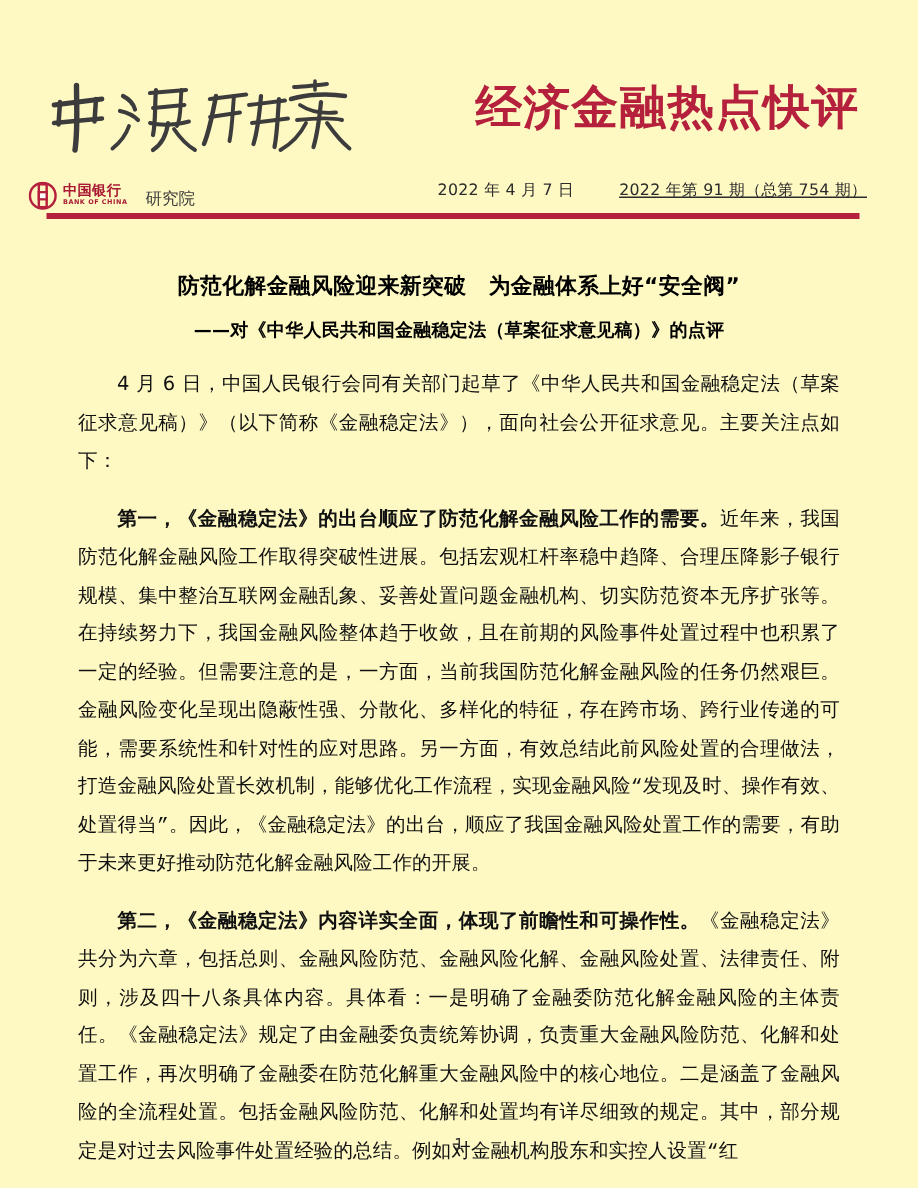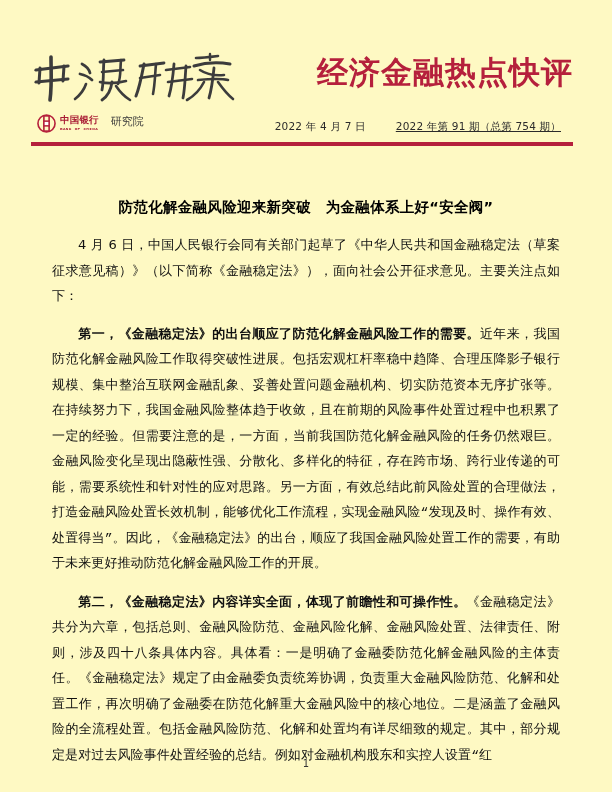--- a/index.html
+++ b/index.html
@@ -46,26 +46,25 @@
     font-size: 31px;
     font-weight: bold;
     letter-spacing: 1px;
     color: #b5203c;
     line-height: 1;
     white-space: nowrap;
   }
 
   .boc-row {
     position: absolute;
-    left: 37px;
+    left: 19px;
     top: 114px;
     display: flex;
-    align-items: flex-start;
+    align-items: flex-end;
     height: 26px;
-    font-family: Liberation Mono, monospace;
   }
   .boc-mark {
     width: 19px;
     height: 19px;
     flex: 0 0 auto;
   }
   .boc-wordmark {
     margin-left: 4px;
     display: flex;
     flex-direction: column;
@@ -97,21 +96,21 @@
 
   .issue-line {
     position: absolute;
     top: 118px;
     left: 0;
     width: 612px;
     height: 18px;
     display: flex;
     justify-content: flex-end;
     align-items: center;
-    padding-right: 51px;
+    padding-right: 34px;
     box-sizing: border-box;
     font-size: 10.5px;
     color: #2b2b2b;
     letter-spacing: 0.2px;
   }
   .issue-date { margin-right: 30px; white-space: nowrap; }
   .issue-no { white-space: nowrap; text-decoration: underline; }
 
   .rule-red {
     position: absolute;
@@ -119,21 +118,21 @@
     top: 142px;
     width: 542px;
     height: 4px;
     background: #b5203c;
   }
 
   
   .article {
     position: absolute;
     left: 52px;
-    top: 196px;
+    top: 180px;
     width: 508px;
   }
   .doc-title {
     font-size: 14.5px;
     font-weight: bold;
     text-align: center;
     line-height: 22px;
     letter-spacing: 0.3px;
     color: #000;
     margin: 0;
@@ -239,20 +238,21 @@
     <div class="issue-line">
       <span class="issue-date">2022 年 4 月 7 日</span>
       <span class="issue-no">2022 年第 91 期（总第 754 期）</span>
     </div>
 
     <div class="rule-red"></div>
   </div>
 
   <div class="article">
     <h1 class="doc-title">防范化解金融风险迎来新突破　为金融体系上好“安全阀”</h1>
+    <div class="doc-subtitle">——对《中华人民共和国金融稳定法（草案征求意见稿）》的点评</div>
 
     <p class="para first-body"><span class="indent"></span><span>4 月 6 日，中国人民银行会同有关部门起草了《中华人民共和国金融稳定法（草案征求意见稿）》（以下简称《金融稳定法》），面向社会公开征求意见。主要关注点如下：</span></p>
 
     <p class="para spaced"><span class="indent"></span><b>第一，《金融稳定法》的出台顺应了防范化解金融风险工作的需要。</b><span>近年来，我国防范化解金融风险工作取得突破性进展。包括宏观杠杆率稳中趋降、合理压降影子银行规模、集中整治互联网金融乱象、妥善处置问题金融机构、切实防范资本无序扩张等。在持续努力下，我国金融风险整体趋于收敛，且在前期的风险事件处置过程中也积累了一定的经验。但需要注意的是，一方面，当前我国防范化解金融风险的任务仍然艰巨。金融风险变化呈现出隐蔽性强、分散化、多样化的特征，存在跨市场、跨行业传递的可能，需要系统性和针对性的应对思路。另一方面，有效总结此前风险处置的合理做法，打造金融风险处置长效机制，能够优化工作流程，实现金融风险“发现及时、操作有效、处置得当”。因此，《金融稳定法》的出台，顺应了我国金融风险处置工作的需要，有助于未来更好推动防范化解金融风险工作的开展。</span></p>
 
     <p class="para spaced"><span class="indent"></span><b>第二，《金融稳定法》内容详实全面，体现了前瞻性和可操作性。</b><span>《金融稳定法》共分为六章，包括总则、金融风险防范、金融风险化解、金融风险处置、法律责任、附则，涉及四十八条具体内容。具体看：一是明确了金融委防范化解金融风险的主体责任。《金融稳定法》规定了由金融委负责统筹协调，负责重大金融风险防范、化解和处置工作，再次明确了金融委在防范化解重大金融风险中的核心地位。二是涵盖了金融风险的全流程处置。包括金融风险防范、化解和处置均有详尽细致的规定。其中，部分规定是对过去风险事件处置经验的总结。例如对金融机构股东和实控人设置“红</span></p>
   </div>
 
   <div class="page-number">1</div>
 

